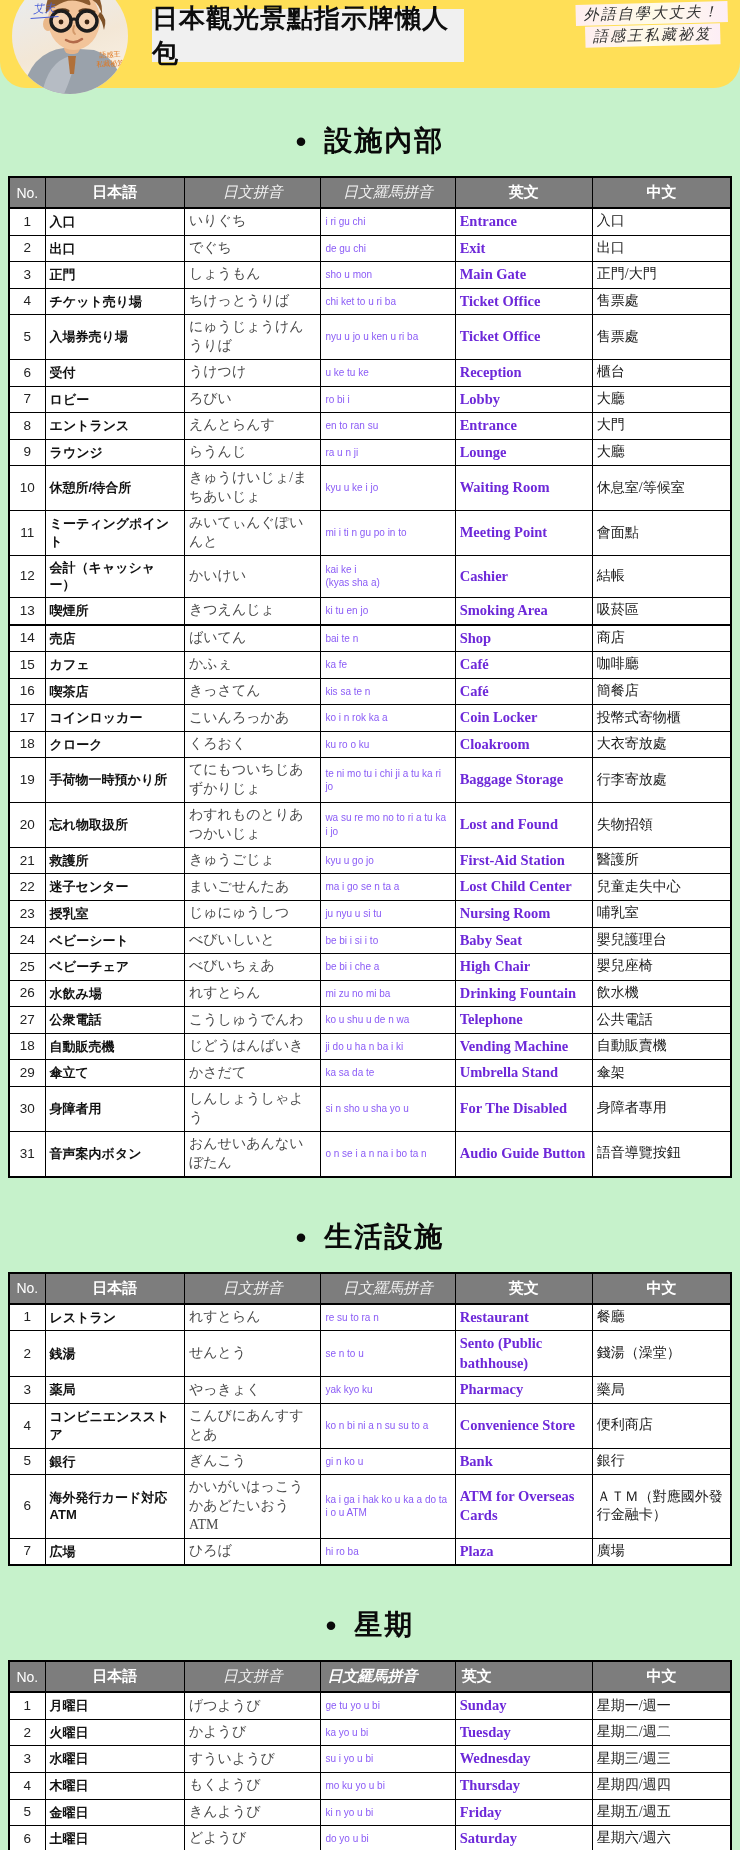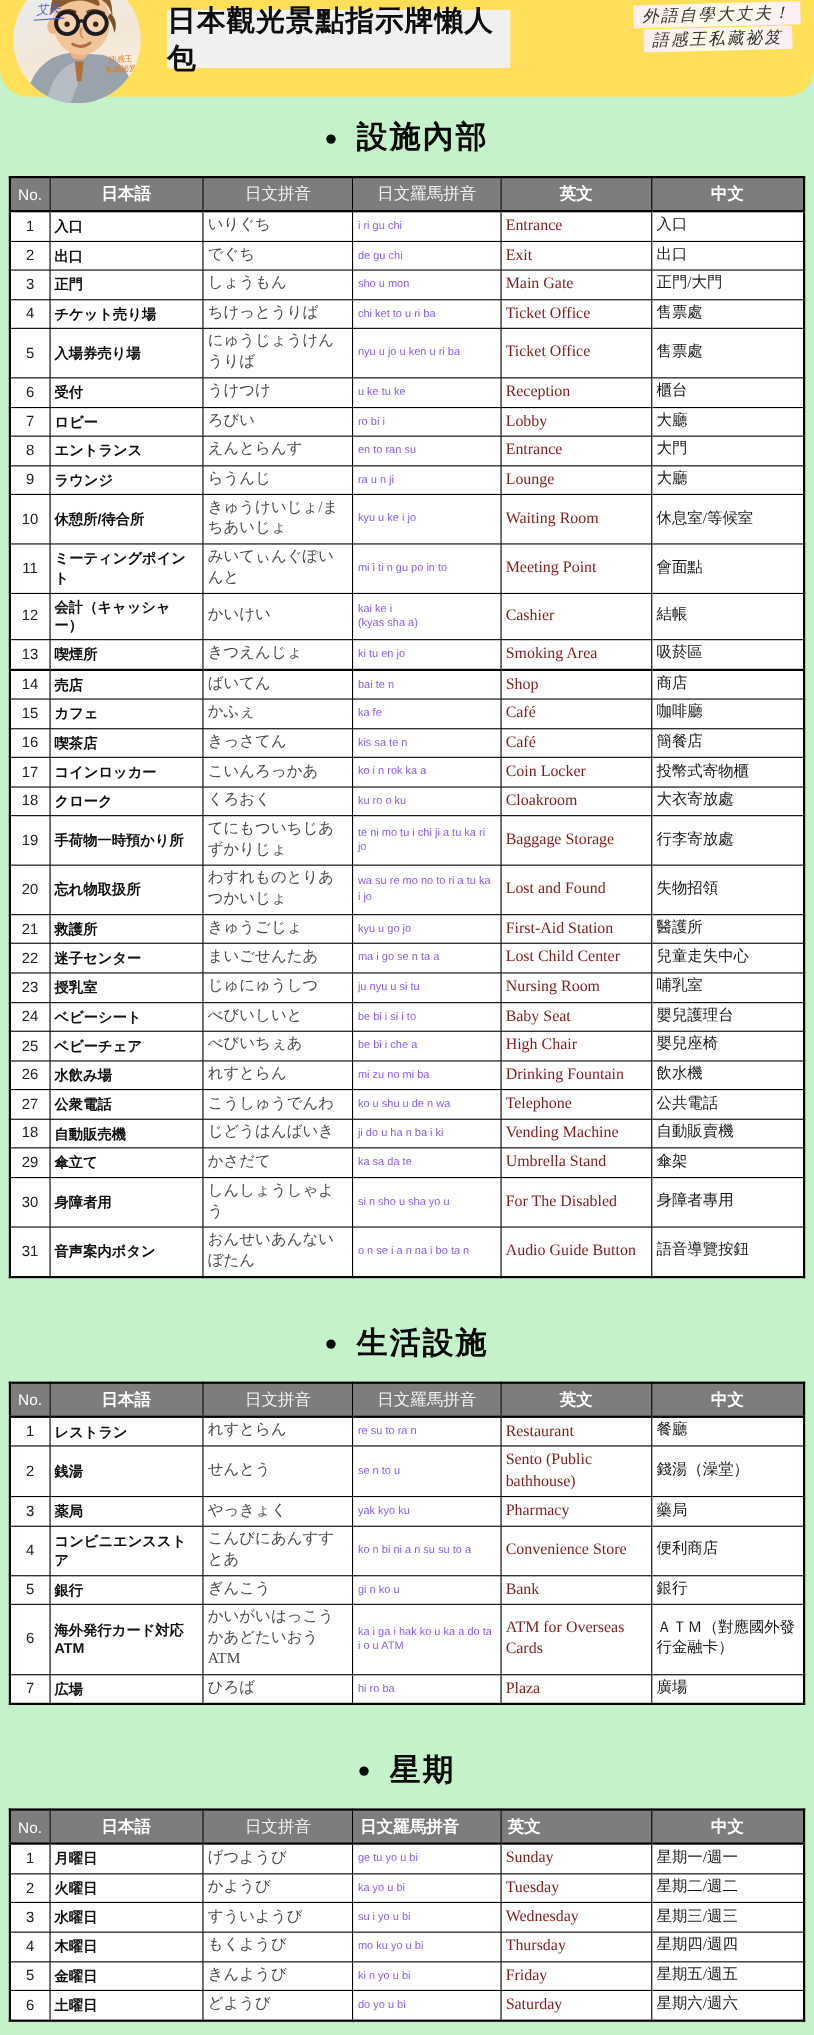--- a/index.html
+++ b/index.html
@@ -83,21 +83,21 @@
     font-size:28px; font-weight:600;
     letter-spacing:2px;
     color:#0a0a0a;
     margin:40px 0 16px 0;
   }
   .section-title .bullet{
     font-size:30px;
     margin-right:16px;
     vertical-align:-2px;
   }
-  .section-title:first-child{margin-top:18px;}
+  .section-title:first-child{margin-top:34px;}
   
   table.vocab{
     width:100%;
     border-collapse:collapse;
     table-layout:fixed;
     background:#ffffff;
     border:2px solid #000;
   }
   table.vocab th{
     background:var(--th-bg);
@@ -106,37 +106,38 @@
     padding:5px 2px;
     border:1px solid #000;
     border-bottom:2px solid #000;
     font-weight:bold;
   }
   table.vocab th.c0{font-weight:normal;font-size:14px;}
   table.vocab th.c2, table.vocab th.c3{
     font-family:"Liberation Serif", serif;
     font-weight:normal;
     color:#f2f2f2;
+    font-style:italic;
   }
   table.t3 th.c3{font-family:"Liberation Sans",sans-serif;font-weight:bold;text-align:left;padding-left:6px;color:#fff;}
   table.t3 th.c4{text-align:left;padding-left:6px;}
   table.vocab td{
     border:1px solid #000;
     padding:3px 4px;
     vertical-align:middle;
     white-space:pre-line;
     line-height:1.35;
     overflow:hidden;
   }
   tr.sep td{border-bottom:2.5px solid #000;}
   td.c0{text-align:center;font-size:13.5px;color:#222;}
   td.c1{font-weight:bold;font-size:13px;letter-spacing:0;padding-left:4px;padding-right:2px;}
   td.c2{font-family:"Liberation Serif", serif;font-size:14px;color:#4a4a4a;}
   td.c3{font-size:10px;color:#8b5cf6;}
-  td.c4{font-family:"Liberation Serif", serif;font-size:14.5px;color:#7f1d1d;}
+  td.c4{font-family:"Liberation Serif", serif;font-size:14.5px;color:#6d28d9;font-weight:bold;}
   td.c5{font-family:"Liberation Serif", serif;font-size:14px;color:#1a1a1a;}
 </style>
 </head>
 <body>
 
 <header class="banner">
   <div class="avatar">
     <svg viewBox="0 0 116 116">
 
       <path d="M10 116 Q18 74 52 70 L82 72 Q108 80 112 116 Z" fill="#9aa2ab"></path>

